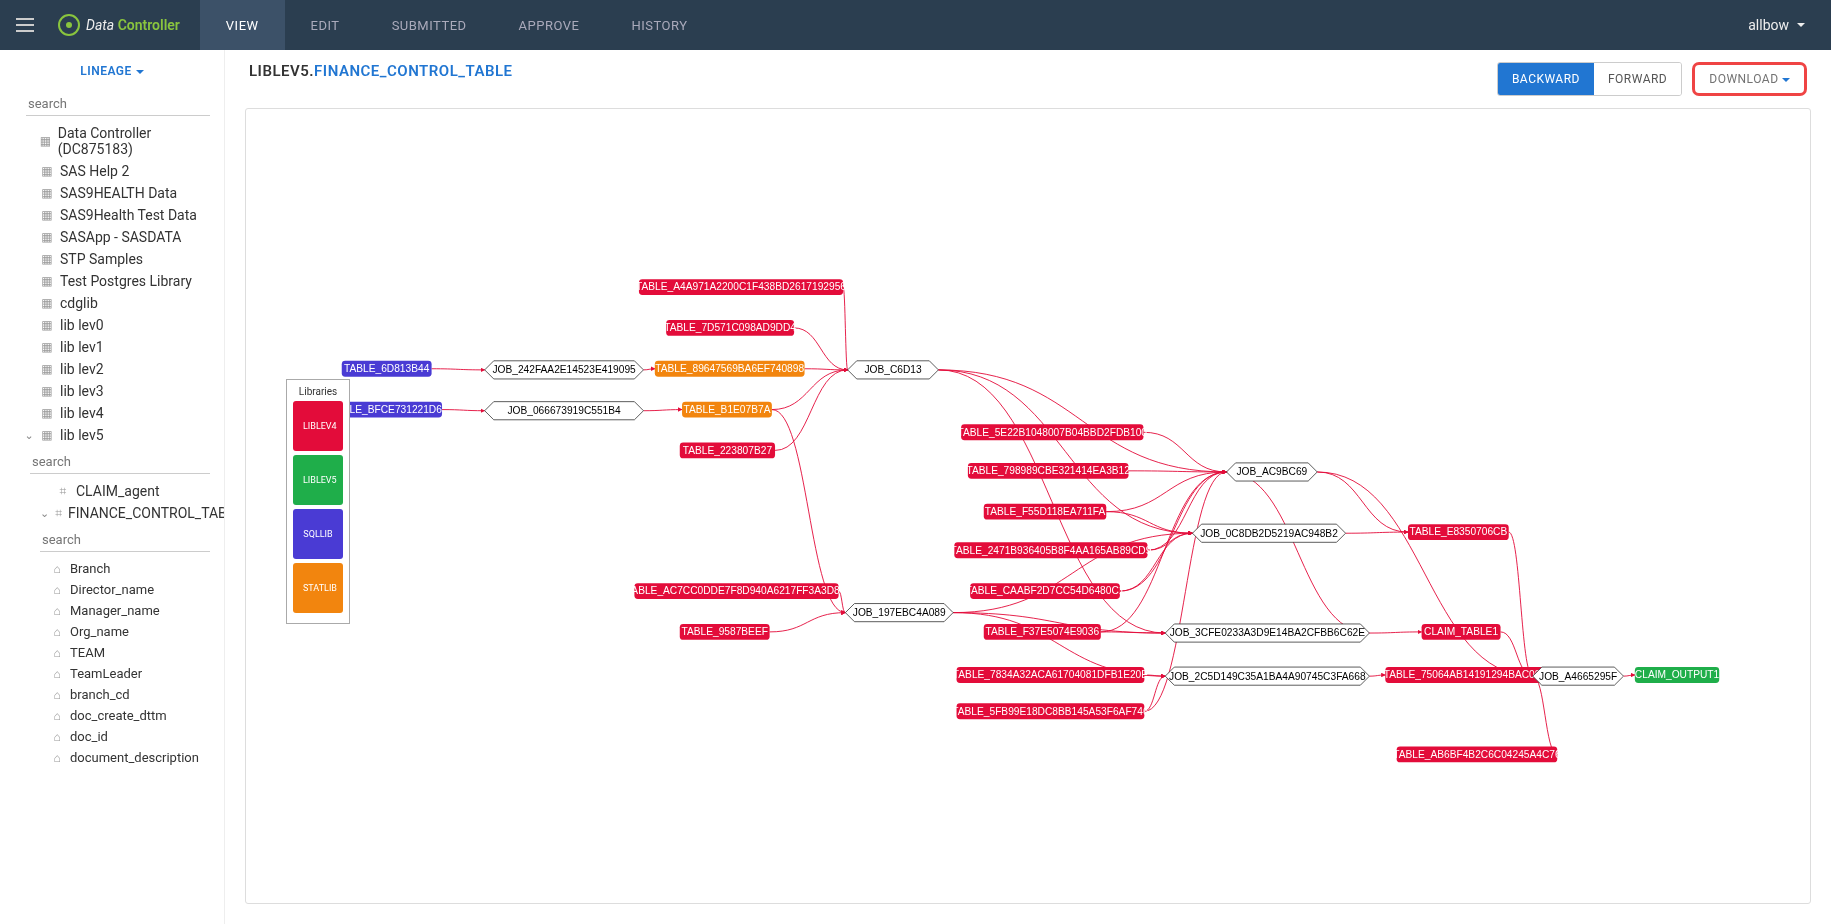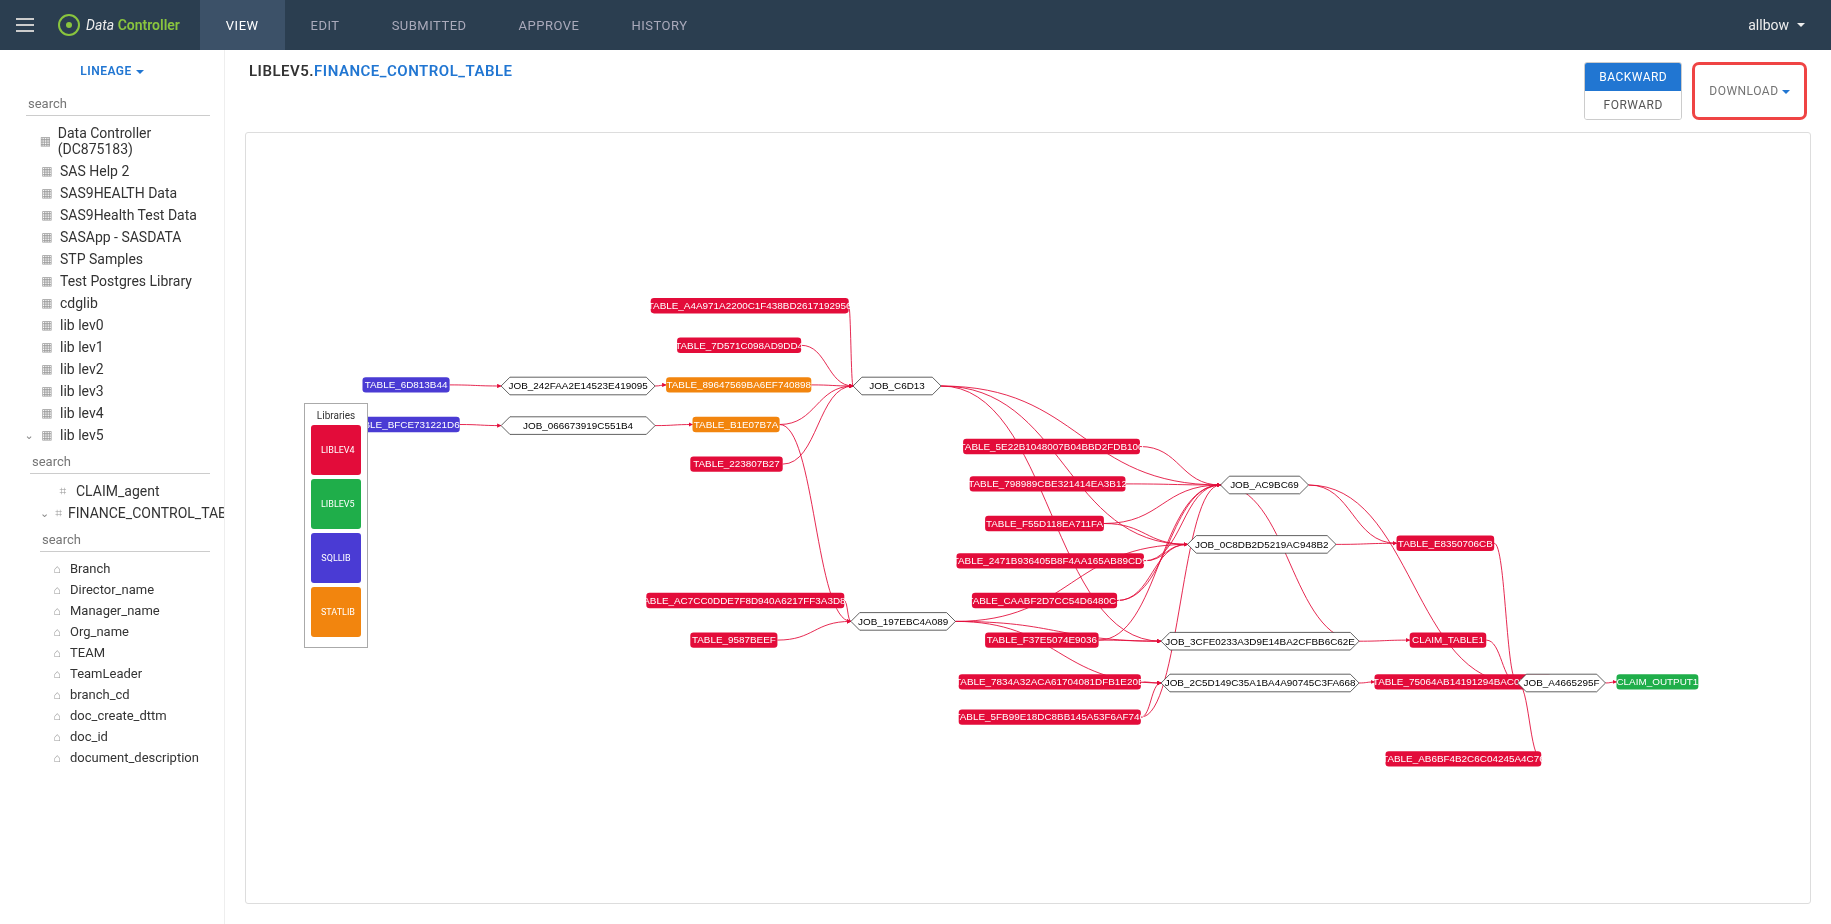--- a/index.html
+++ b/index.html
@@ -30,30 +30,30 @@
 .tree-item { display:flex; align-items:center; gap:6px; padding:3px 10px 3px 24px; font-size:14px; color:#333; cursor:pointer; }
 .tree-item.lvl2{padding-left:40px;}
 .tree-item.lvl3{padding-left:50px; font-size:13px;}
 .tree-item .exp{width:10px;text-align:center;color:#888;font-size:11px;cursor:pointer;}
 .tree-item .ico{color:#999;font-size:12px;width:14px;text-align:center;}
 .main { flex:1; display:flex; flex-direction:column; overflow:hidden; }
 .main-head { display:flex; align-items:flex-start; padding:12px 24px 8px; }
 .crumb { font-size:15px; letter-spacing:.5px; font-weight:600; }
 .crumb .lib{color:#333;} .crumb .tbl{color:#2176d2;}
 .head-actions { margin-left:auto; display:flex; gap:10px; }
-.btn-group { display:flex; border-radius:3px; overflow:hidden; border:1px solid #ccc;flex-direction:column; }
+.btn-group { display:flex; border-radius:3px; overflow:hidden; border:1px solid #ccc; }
 .btn { padding:7px 14px; font-size:12px; letter-spacing:.5px; cursor:pointer; border:none; background:#fff; color:#555; }
 .btn.primary{background:#2176d2;color:#fff;}
 .btn.outline{border:3px solid #ef4444;color:#737373;border-radius:7px;background:#fff;}
 .canvas-wrap { flex:1; margin:4px 20px 20px; border:1px solid #ddd; border-radius:3px; overflow:hidden; position:relative; background:#fff;}
 svg.graph { width:100%; height:100%; }
 .node-tbl{rx:3;ry:3;}
 .node-lbl{font-size:9px;fill:#fff;font-family:Arial;}
 .job-lbl{font-size:9px;fill:#000;font-family:Arial;}
-.legend{position:absolute;left:58px;top:270px;background:#fff;border:1px solid #aaa;padding:6px 6px 6px;}
+.legend{position:absolute;left:40px;top:270px;background:#fff;border:1px solid #aaa;padding:6px 6px 6px;}
 .legend-title{font-size:10px;text-align:center;margin-bottom:4px;}
 .legend .chip{display:block;padding:20px 10px;margin:4px auto;font-size:9px;color:#fff;border-radius:3px;text-align:center;cursor:default; width:50px;}
 </style>
 </head>
 <body>
 
 <div class="topbar">
   <div class="hamburger">
       <span></span>
     </div>

